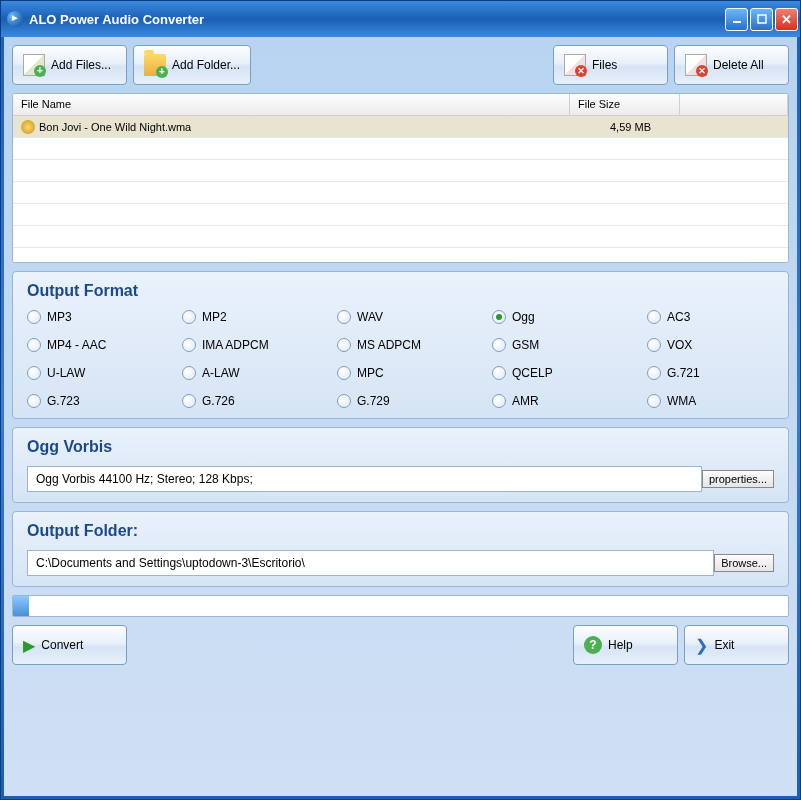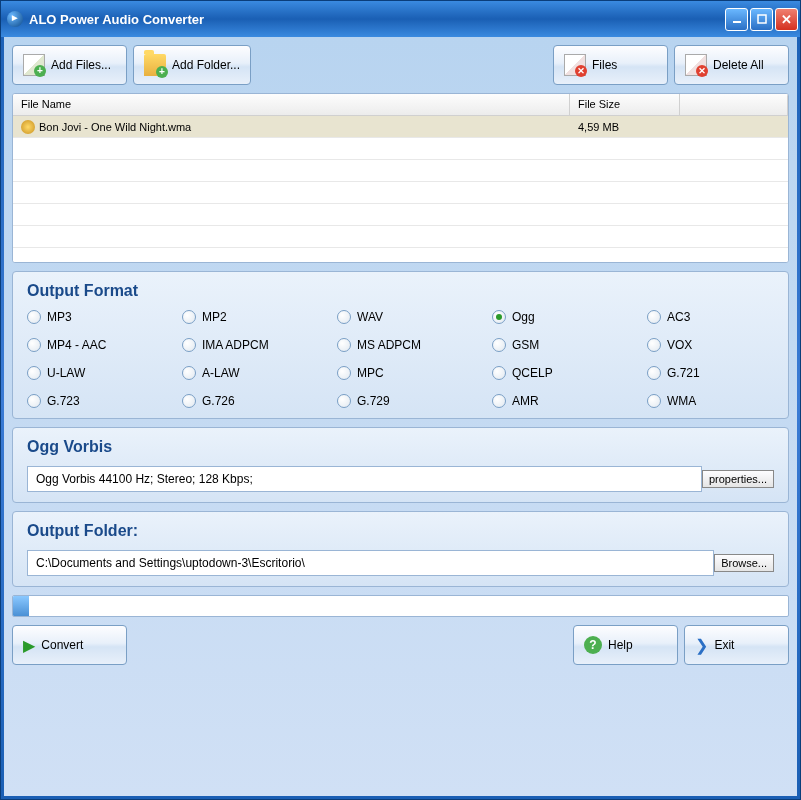--- a/index.html
+++ b/index.html
@@ -123,21 +123,21 @@
 }
 .th-name { flex: 0 0 557px; }
 .th-size { flex: 0 0 110px; }
 .th-rest { flex: 1; }
 .table-body { flex: 1; background: #fff; }
 .row {
   display: flex;
   height: 22px;
   border-bottom: 1px solid #e8e8e8;
 }
-.row.sel { background: #e8e4d0; }
+.row.sel { background: #e8e4d0; gap: 32px; }
 .td { padding: 3px 8px; font-size: 11px; display: flex; align-items: center; gap: 4px; }
 .td-name { flex: 0 0 557px; }
 .td-size { flex: 0 0 110px; }
 
 .panel {
   background: linear-gradient(to bottom, #eaf2fb 0%, #d5e4f5 100%);
   border: 1px solid #9ab5d5;
   border-radius: 4px;
   padding: 10px 14px;
 }

